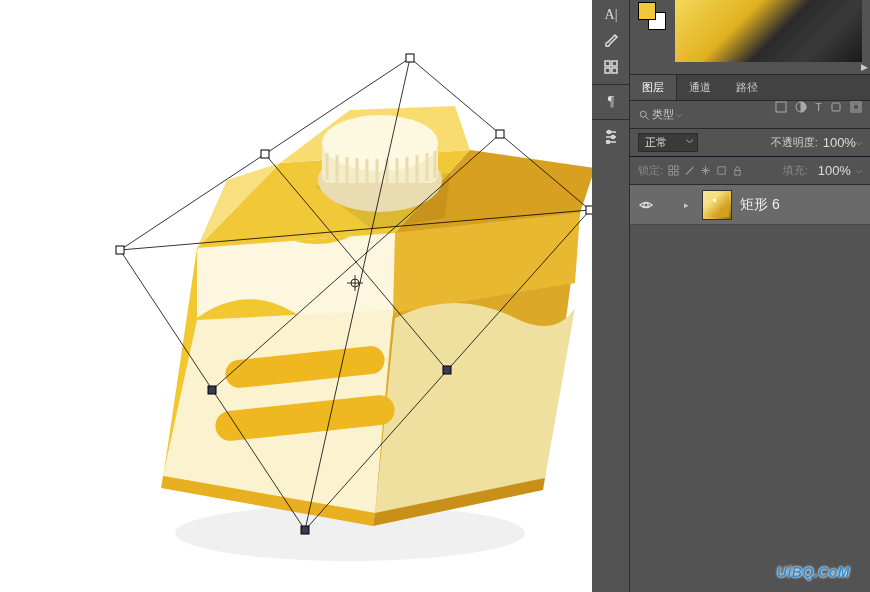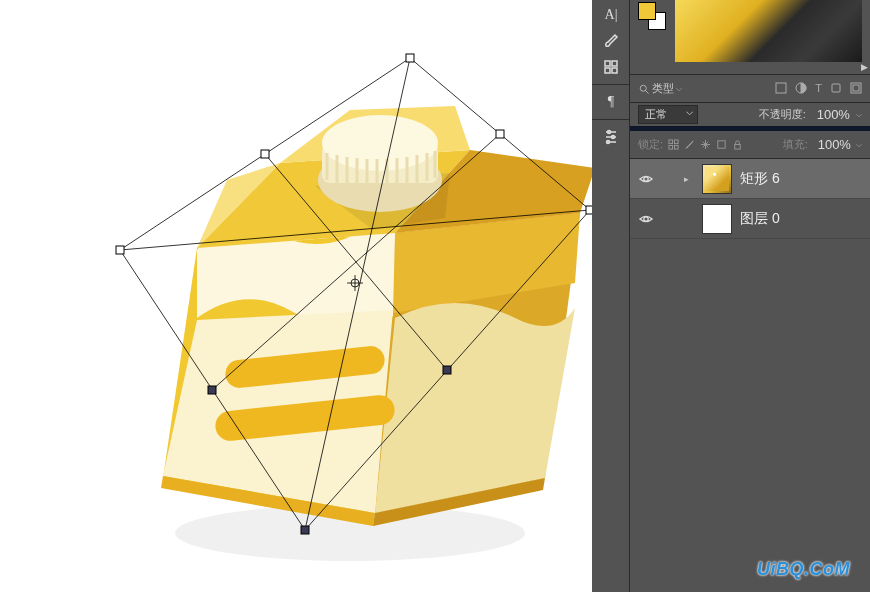--- a/index.html
+++ b/index.html
@@ -31,29 +31,29 @@
   .swatch-bg { position: absolute; left: 10px; top: 10px; width: 18px; height: 18px; background: #fff; border: 1px solid #000; }
   .gradient-preview { position: absolute; left: 45px; top: 0; right: 8px; height: 62px; background: linear-gradient(135deg, #f5d95a 0%, #e0b020 35%, #2a2a2a 55%, #3a3a3a 75%, #1a1a1a 100%); }
   .gradient-arrow { position: absolute; right: 2px; bottom: 2px; color: #ccc; font-size: 9px; }
   
   
   .panel-tabs { height: 26px; background: #424242; display: flex; align-items: stretch; border-bottom: 1px solid #2a2a2a; }
   .tab { padding: 0 12px; display: flex; align-items: center; color: #ccc; font-size: 11px; cursor: pointer; border-right: 1px solid transparent; }
   .tab.active { background: #535353; color: #fff; border-right: 1px solid #2a2a2a; }
   
   
-  .filter-row { height: 28px; display: flex; align-items: center; padding: 0 8px; gap: 10px; border-bottom: 1px solid #2a2a2a; }
+  .filter-row { height: 28px; display: flex; padding: 0 8px; gap: 10px; border-bottom: 1px solid #2a2a2a; }
   .filter-search { display: flex; align-items: center; gap: 2px; color: #ccc; font-size: 11px; }
   .filter-search svg { width: 12px; height: 12px; stroke: #ccc; fill: none; }
   .filter-icons { margin-left: auto; display: flex; gap: 8px; }
   .filter-icons span { color: #aaa; font-size: 11px; cursor: pointer; }
   .filter-icons svg { width: 12px; height: 12px; stroke: #aaa; fill: none; }
   
   
-  .blend-row { height: 28px; display: flex; align-items: center; padding: 0 8px; gap: 6px; border-bottom: 5px solid #0f172a; color: #ccc; font-size: 11px; justify-content: flex-end; }
+  .blend-row { height: 28px; display: flex; align-items: center; padding: 0 8px; border-bottom: 1px solid #0f172a; color: #ccc; font-size: 11px; justify-content: flex-end; }
   .blend-select { background: #3a3a3a; border: 1px solid #2a2a2a; color: #ddd; font-size: 11px; padding: 1px 18px 1px 6px; position: relative; min-width: 60px; }
   .blend-select::after { content: "⌵"; position: absolute; right: 4px; top: 1px; font-size: 9px; }
   .value-box { background: transparent; color: #ddd; font-size: 13px; width: 38px; text-align: right; }
   .dd-arrow { font-size: 8px; color: #aaa; }
   
   
   .lock-row { height: 28px; display: flex; align-items: center; padding: 0 8px; gap: 5px; border-bottom: 1px solid #2a2a2a; color: #8a8a8a; font-size: 11px; }
   .lock-row svg { width: 11px; height: 11px; stroke: #999; fill: none; }
   
   
@@ -63,21 +63,21 @@
   .eye-col { width: 24px; display: flex; align-items: center; justify-content: center; }
   .eye-col svg { width: 14px; height: 14px; stroke: #ddd; fill: none; stroke-width: 1.5; }
   .indent-spacer { width: 10px; }
   .layer-arrow { color: #ccc; font-size: 9px; width: 10px; cursor: pointer; }
   .layer-thumb { width: 30px; height: 30px; border: 1px solid #333; background: #fff; flex-shrink: 0; }
   .layer-thumb.carton { background: linear-gradient(135deg, #f5e5a0 20%, #e8c030 60%, #8a6a20 100%); position: relative; }
   .layer-thumb.carton::after { content: ""; position: absolute; left: 2px; top: 2px; right: 2px; bottom: 2px; background: radial-gradient(circle at 40% 30%, #fff 6%, transparent 8%), linear-gradient(135deg, #f8e080 30%, #d4a020 70%); }
   .layer-name { color: #eee; font-size: 14px; }
   
   
-  .watermark { position: absolute; right: 20px; bottom: 12px; font-family: Arial, sans-serif; font-size: 18px; font-weight: bold; font-style: italic; color: #2a8fd8; text-shadow: 0 0 3px #fff, 0 0 2px #fff; letter-spacing: 0.5px; }
+  .watermark { position: absolute; right: 20px; bottom: 12px; font-family: Arial, sans-serif; font-size: 14px; font-weight: bold; font-style: italic; color: #2a8fd8; text-shadow: 0 0 3px #fff, 0 0 2px #fff; letter-spacing: 0.5px; }
 </style>
 </head>
 <body>
 
 <div class="canvas-area">
   <div class="carton-container">
     <svg class="carton-svg" viewBox="0 0 480 520">
 
       <ellipse cx="235" cy="475" rx="175" ry="28" fill="rgba(0,0,0,0.06)"></ellipse>
 
@@ -189,20 +189,25 @@
   <div class="panel-main">
     <div class="gradient-panel">
       <div class="fg-bg-swatch">
         <div class="swatch-bg"></div>
         <div class="swatch-fg"></div>
       </div>
       <div class="gradient-preview"></div>
       <div class="gradient-arrow">▶</div>
     </div>
 
+    <div class="panel-tabs">
+      <div class="tab active">图层</div>
+      <div class="tab">通道</div>
+      <div class="tab">路径</div>
+    </div>
 
     <div class="filter-row">
       <div class="filter-search">
         <svg viewBox="0 0 16 16">
             <circle cx="7" cy="7" r="4"></circle>
             <line x1="10" y1="10" x2="14" y2="14"></line>
           </svg>
         <span>类型</span>
         <span class="dd-arrow">⌵</span>
       </div>
@@ -264,29 +269,17 @@
           <svg viewBox="0 0 16 16">
               <path d="M1 8 Q8 2 15 8 Q8 14 1 8 Z"></path>
               <circle cx="8" cy="8" r="2.5"></circle>
             </svg>
         </div>
         <div class="indent-spacer"></div>
         <div class="layer-arrow">▸</div>
         <div class="layer-thumb carton"></div>
         <div class="layer-name">矩形 6</div>
       </div>
-      <div class="layer-item">
-        <div class="eye-col">
-          <svg viewBox="0 0 16 16">
-              <path d="M1 8 Q8 2 15 8 Q8 14 1 8 Z"></path>
-              <circle cx="8" cy="8" r="2.5"></circle>
-            </svg>
-        </div>
-        <div class="indent-spacer"></div>
-        <div style="width:10px"></div>
-        <div class="layer-thumb"></div>
-        <div class="layer-name">图层 0</div>
-      </div>
     </div>
   </div>
 </div>
 
 <div class="watermark">UiBQ.CoM</div>
 
 </body></html>

